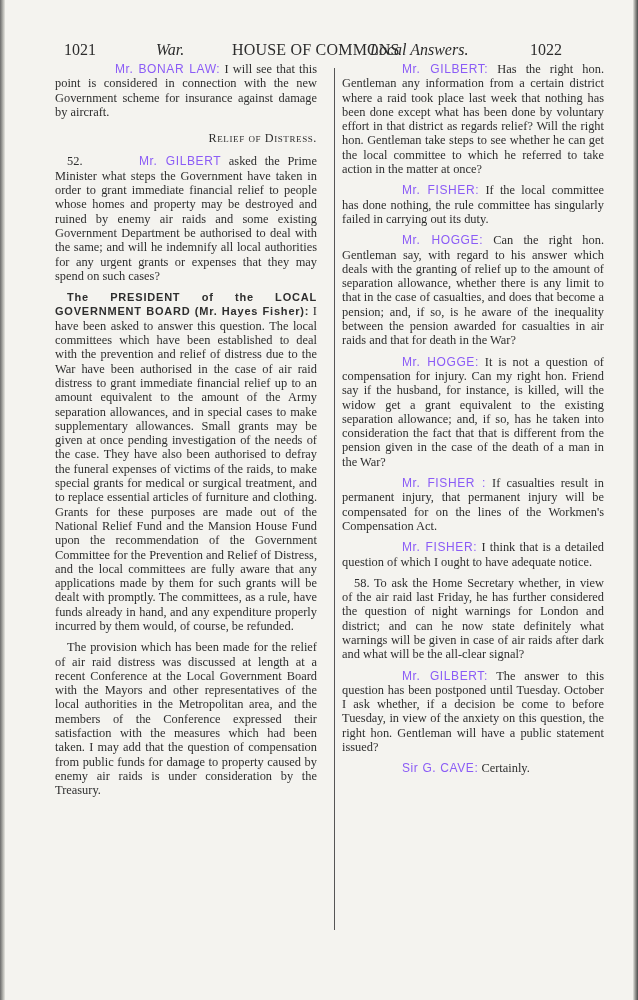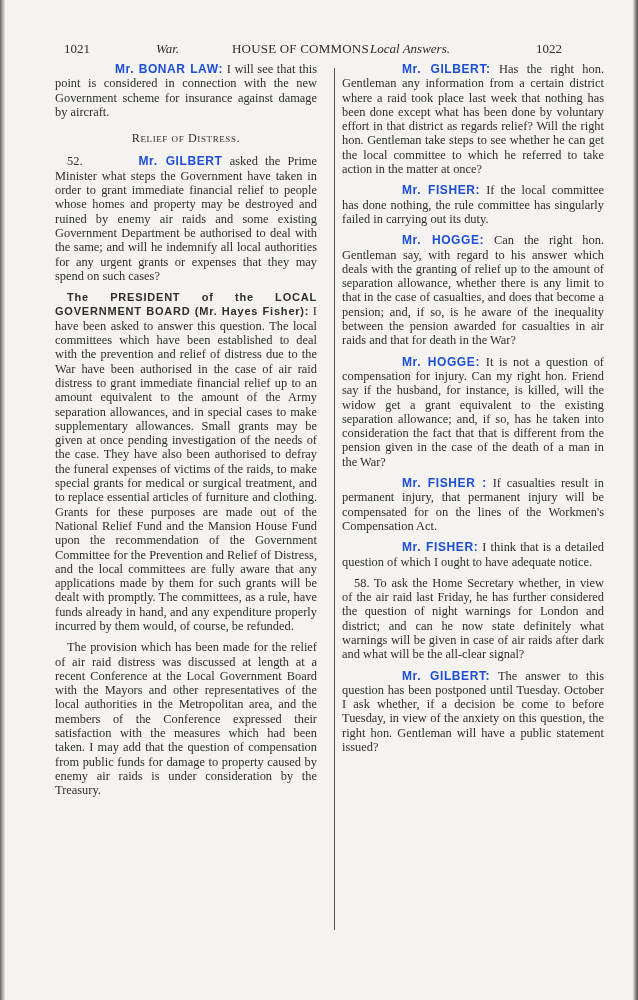--- a/index.html
+++ b/index.html
@@ -27,21 +27,21 @@
       width: 5px; height: 1000px;
       background: linear-gradient(to left, #4a4a4a, #a0a09c 60%, #e6e5e0);
     }
     .header {
       position: absolute;
       top: 41px;
       left: 64px;
       width: 510px;
       height: 16px;
       font-family: "Liberation Serif", "DejaVu Serif", serif;
-      font-size: 13px;
+      font-size: 16px;
       color: #2c2c2c;
       text-align: right;
     }
     .header span { position: absolute; top: 0; white-space: nowrap; }
     .h-left-num { left: 0; }
     .h-war { left: 92px; font-style: italic; }
     .h-title { left: 168px; letter-spacing: 0.2px; }
     .h-oral { left: 306px; font-style: italic; }
     .h-right-num { right: 12px; }
 
@@ -65,34 +65,34 @@
       width: 1px;
       height: 862px;
       background: #555;
     }
     p {
       margin: 0 0 7px 0;
       text-indent: 12px;
     }
     .spk {
       font-family: "Liberation Sans", "DejaVu Sans", sans-serif;
-      font-weight: bold;
+      font-weight: normal;
       font-size: 12px;
       letter-spacing: 0.6px;
-      color: #1d4ed8;
+      color: #8b5cf6;
       padding-left: 48px;
     }
     .spk-block {
       font-family: "Liberation Sans", "DejaVu Sans", sans-serif;
       font-weight: bold;
       font-size: 11px;
       letter-spacing: 0.8px;
     }
     .heading {
-      text-align: center;
+      text-align: right;
       font-variant: small-caps;
       font-size: 12.2px;
       letter-spacing: 0.6px;
       margin: 12px 0 9px 0;
       text-indent: 0;
     }
   </style>
 </head>
 <body>
 
@@ -149,13 +149,16 @@
     <span class="spk">Mr. FISHER:</span><span> I think that is a detailed question of which I ought to have adequate notice.</span>
   </p>
 
 
   <p>
     <span>58. To ask the Home Secretary whether, in view of the air raid last Friday, he has further considered the question of night warnings for London and district; and can he now state definitely what warnings will be given in case of air raids after dark and what will be the all-clear signal?</span>
   </p>
   <p>
     <span class="spk">Mr. GILBERT:</span><span> The answer to this question has been postponed until Tuesday. October I ask whether, if a decision be come to before Tuesday, in view of the anxiety on this question, the right hon. Gentleman will have a public statement issued?</span>
   </p>
+  <p>
+    <span class="spk">Sir G. CAVE:</span><span> Certainly.</span>
+  </p>
 </div>
 
 </body></html>

